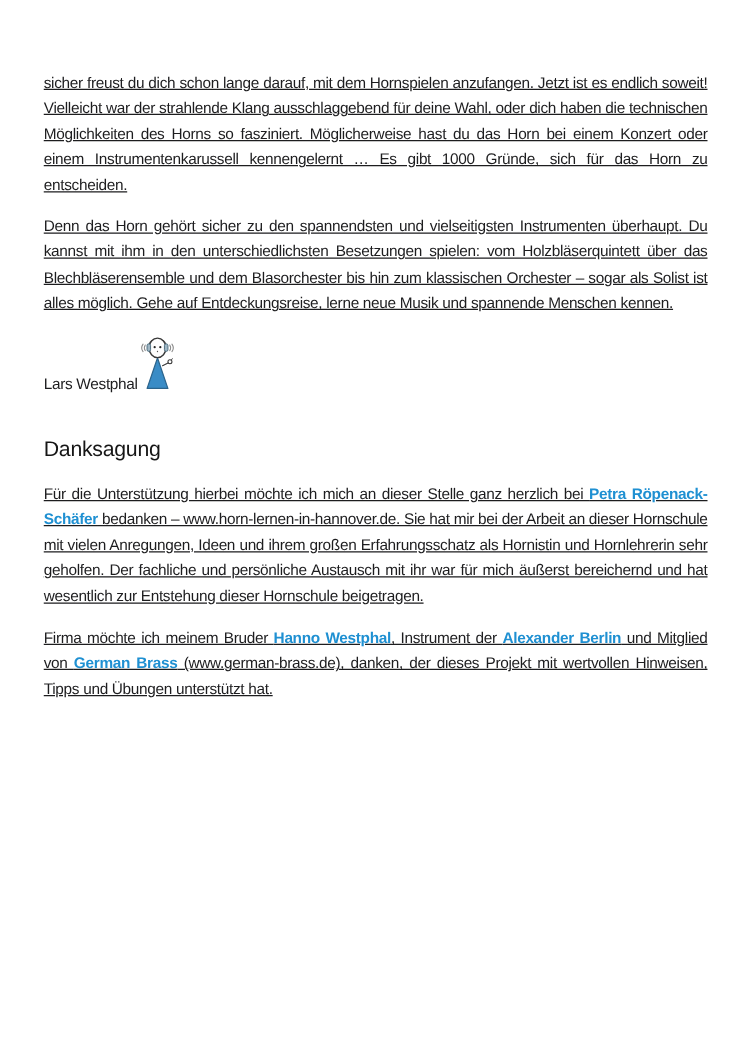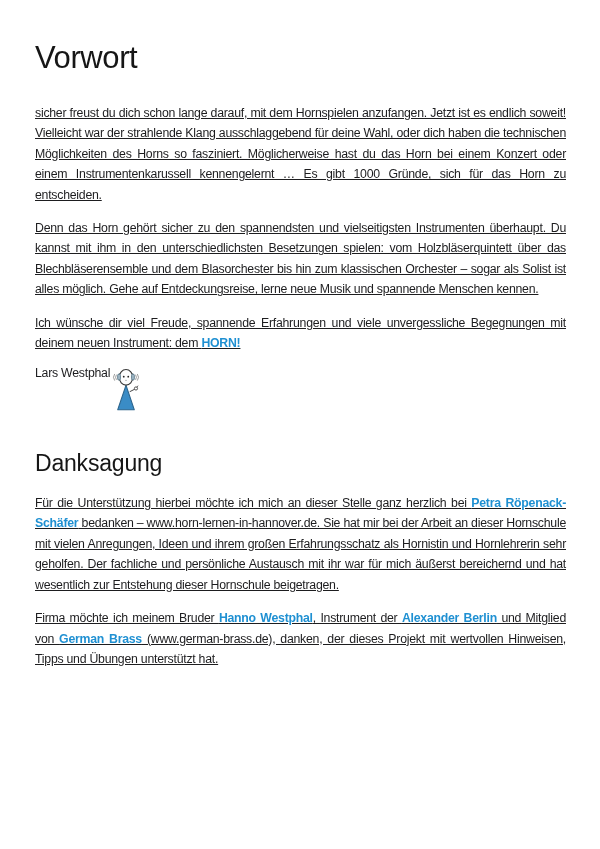--- a/index.html
+++ b/index.html
@@ -38,60 +38,58 @@
     hyphens: manual;
     text-decoration: underline;
     -webkit-hyphens: manual;
   }
   .accent {
     color: var(--accent, #1f90d2);
     font-weight: bold;
   }
   .sig-row {
     display: flex;
-    align-items: flex-start;
+    align-items: flex-end;
     gap: 0;
     height: 48px;
     margin: 3px 0 0 0;
   }
   .sig-name {
     font-size: 12.3px;
     letter-spacing: -0.25px;
   }
   h2.section-title {
     font-family: "Liberation Sans", sans-serif;
-    font-size: 23px;
+    font-size: 17px;
     font-weight: 400;
     line-height: 1.2;
     letter-spacing: -0.2px;
     color: #161616;
     margin: 36px 0 15px 0;
   }
   .mascot { display: block; }
   .mascot .body-tri { fill: var(--mascot-body, #3a8cc6); stroke: #2c648c; stroke-width: 1.1; stroke-linejoin: round; }
   .mascot .head { fill: #fdfdfd; stroke: #3a3a3a; stroke-width: 1.2; }
   .mascot .cup { fill: #9fb6c4; stroke: #4a6b7d; stroke-width: 0.8; }
   .mascot .wave { fill: none; stroke: #8a8a8a; stroke-width: 0.9; stroke-linecap: round; }
   .mascot .line { fill: none; stroke: #3a3a3a; stroke-width: 1; stroke-linecap: round; }
   .mascot .dot { fill: #222222; }
 </style>
 </head>
 <body>
 
 <div class="page" style="color: rgb(29, 29, 31);">
 
-  <h1 class="page-title">Vorwort</h1>
 
   <div class="salutation">
   </div>
 
   <div>
     <p class="body"><span>sicher freust du dich schon lange darauf, mit dem Hornspielen anzufangen. Jetzt ist es endlich soweit! Vielleicht war der strahlende Klang ausschlaggebend für deine Wahl, oder dich haben die technischen Möglichkeiten des Horns so fasziniert. Möglicherweise hast du das Horn bei einem Konzert oder einem Instrumentenkarussell ken­nengelernt … Es gibt 1000 Gründe, sich für das Horn zu entscheiden.</span></p>
     <p class="body"><span>Denn das Horn gehört sicher zu den spannendsten und vielseitigsten Instrumenten überhaupt. Du kannst mit ihm in den unterschiedlichsten Besetzungen spielen: vom Holzbläserquintett über das Blechbläserensemble und dem Blasorchester bis hin zum klassischen Orchester – sogar als Solist ist alles möglich. Gehe auf Entdeckungs­reise, lerne neue Musik und spannende Menschen kennen.</span></p>
-    <p class="body"><span>Ich wünsche dir viel Freude, spannende Erfahrungen und viele unvergessliche Begegnungen mit deinem neuen Instrument: dem </span><span class="accent">HORN!</span></p>
   </div>
 
   <div class="sig-row">
     <span class="sig-name">Lars Westphal</span>
     <svg class="mascot" width="32" height="47" viewBox="0 0 34 50" aria-hidden="true">
 
       <path class="body-tri" d="M17,20.5 L8.2,46.5 L25.8,46.5 Z"></path>
 
       <path class="line" d="M9.8,9.2 C11.2,3.6 22.8,3.6 24.2,9.2" style="stroke:#666;stroke-width:1"></path>
 

